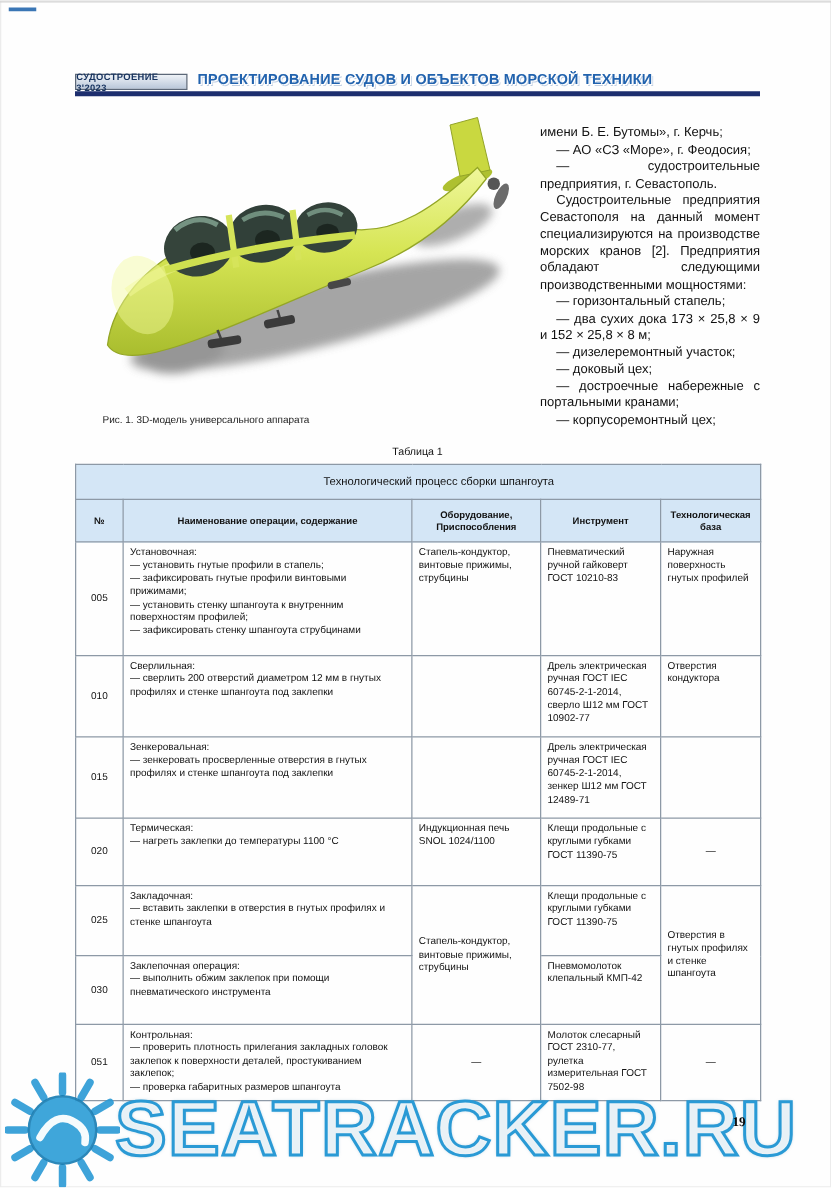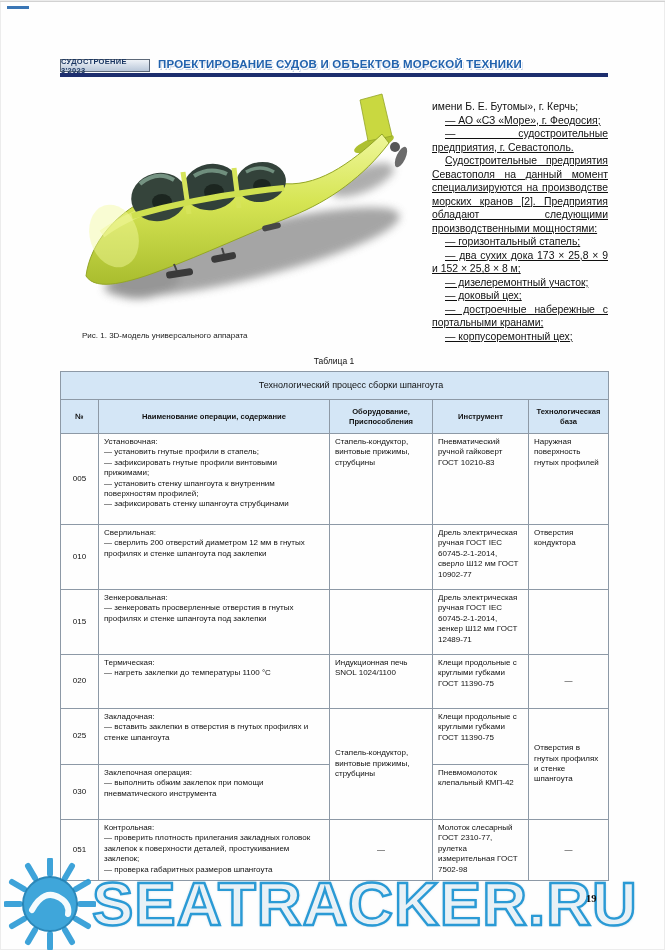--- a/index.html
+++ b/index.html
@@ -17,21 +17,21 @@
         text-shadow:1px 1px 0 #ffffff,1.5px 1.5px 0 rgba(130,160,200,.5);white-space:nowrap;}
   .rule{position:absolute;left:60px;top:73px;width:548px;height:4px;background:#1d2e6e;}
 
   .figure{position:absolute;left:62px;top:84px;width:368px;height:244px;}
   .figure svg{width:100%;height:100%;display:block;}
   .fig-caption{position:absolute;left:63px;top:331px;width:362px;font-size:8px;color:#222;padding-left:19px;}
 
   .article{position:absolute;left:432px;top:84px;width:176px;font-size:10.4px;line-height:1.3;
         color:#101010;text-align:justify;margin-top:16px;}
   .article p{margin:0;}
-  .article p.ind{text-indent:13px;text-decoration:underline;}
+  .article p.ind{text-indent:13px;}
 
   .table-label{position:absolute;left:60px;top:356px;width:548px;text-align:center;font-size:8.5px;color:#111;}
 
   .tbl-wrap{position:absolute;left:60px;top:371px;width:548px;}
   table.tbl{width:548px;border-collapse:collapse;table-layout:fixed;font-size:8px;color:#111;}
   .tbl td,.tbl th{border:1px solid #8d99a6;padding:3px 5px;vertical-align:top;white-space:pre-line;
         line-height:1.3;box-sizing:border-box;overflow-wrap:break-word;}
   .tbl tr.title-row td{background:#d4e6f6;text-align:center;vertical-align:middle;font-size:9px;
         white-space:normal;height:28px;padding-left:38px;}
   .tbl th{background:#d4e6f6;text-align:center;vertical-align:middle;font-weight:bold;font-size:7.6px;height:34px;}

